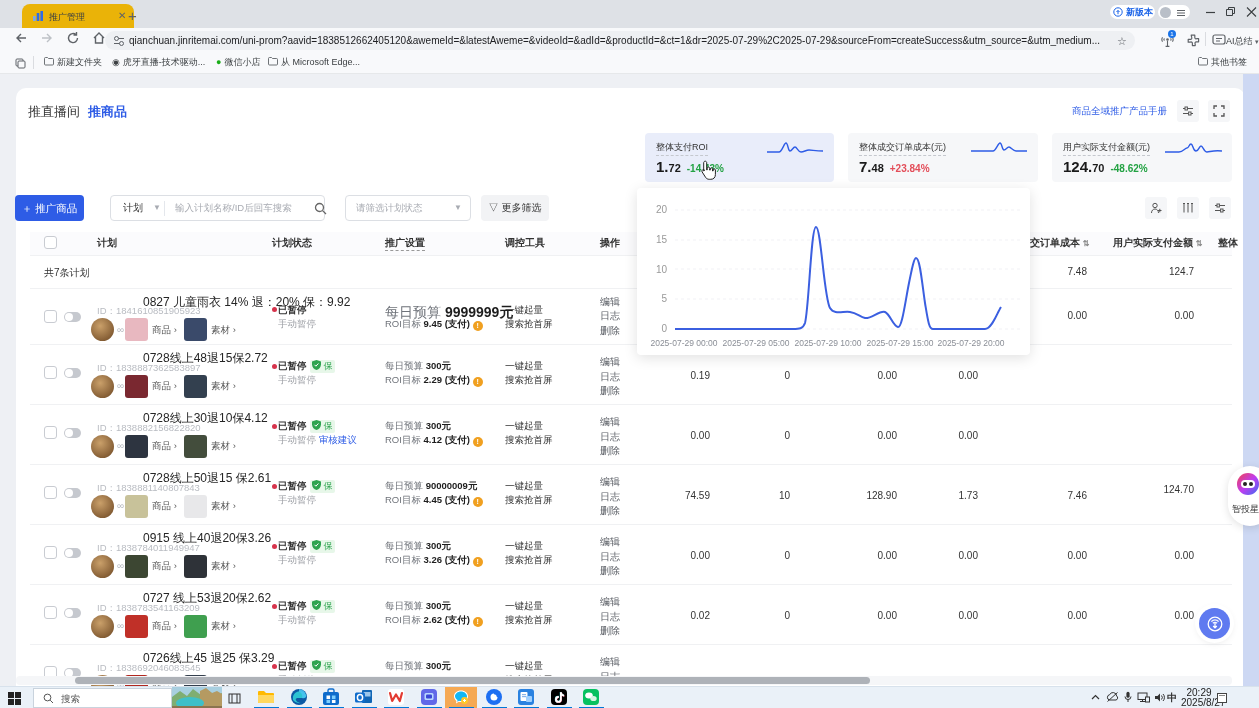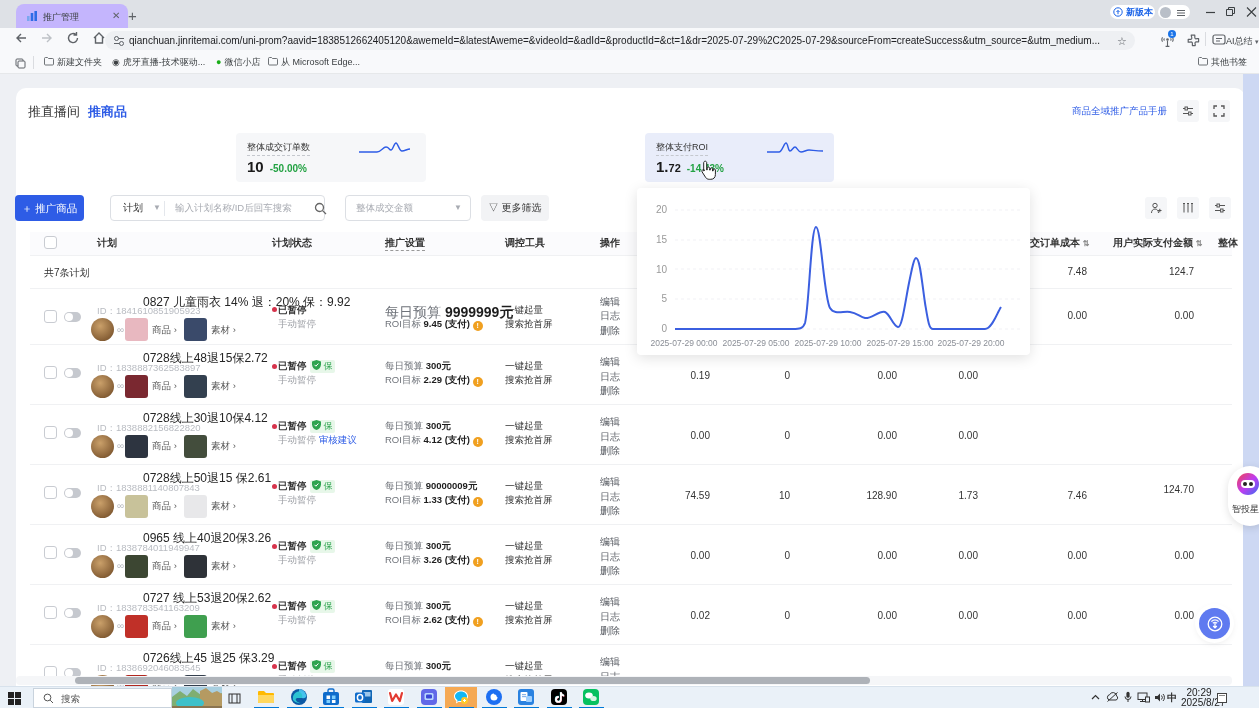--- a/index.html
+++ b/index.html
@@ -4,21 +4,21 @@
 <style>
   * { margin:0; padding:0; box-sizing:border-box; }
   html,body { width:1259px; height:708px; overflow:hidden; }
   body { font-family:"Liberation Sans",sans-serif; }
   #root { position:absolute; left:0; top:0; width:1259px; height:708px; background:#eef0f4; overflow:hidden; }
   .abs { position:absolute; }
   svg { display:block; } .badge svg, .cell svg, .bm svg, .oinfo { display:inline-block; }
 
   
   #tabstrip { left:0; top:0; width:1259px; height:28px; background:#dee1e6; }
-  #tab { left:16px; top:4px; width:112px; height:24px; background:#c4b5fd; border-radius:8px 8px 0 0; }
+  #tab { left:22px; top:4px; width:112px; height:24px; background:#eab308; border-radius:8px 8px 0 0; }
   #tab .fav { position:absolute; left:10px; top:6px; }
   #tab .ttl { position:absolute; left:27px; top:7px; font-size:9px; color:#3c4043; }
   #tab .cls { position:absolute; left:96px; top:6px; font-size:10px; color:#5f6368; }
   #newtab { left:128px; top:7px; font-size:15px; color:#5f6368; }
   .pill { background:#fff; border-radius:12px; }
   #verpill { left:1110px; top:5px; width:45px; height:14px; font-size:9px; color:#1a63e8; line-height:14px; font-weight:bold; }
   #avpill { left:1158px; top:5px; width:32px; height:14px; }
   #winctl { left:1202px; top:6px; }
 
   #toolbar { left:0; top:28px; width:1259px; height:24px; background:#f8f9fb; }
@@ -203,48 +203,55 @@
           <rect x="3" y="2" width="2.4" height="3" fill="#f5f6f8" stroke="#555"></rect>
           <rect x="6.6" y="7" width="2.4" height="3" fill="#f5f6f8" stroke="#555"></rect>
         </svg>
       </div>
     <div class="sqbtn" style="left:1208px;top:26px">
         <svg width="12" height="12" viewBox="0 0 12 12" style="margin:5px auto 0">
           <path d="M1 4V1h3M8 1h3v3M11 8v3H8M4 11H1V8" stroke="#555" fill="none" stroke-width="1.3"></path>
         </svg>
       </div>
 
-    <div class="card" style="left:236px">
-      <span class="lb">整体成交订单数</span>
-      <svg class="spark" width="58" height="18" viewBox="0 0 58 18">
-          <path d="M1 13h18c4 0 6-5 9-5s3 3 5 3 3-7 5-7 3 8 6 8 5-2 8-2" fill="none" stroke="#2e5ce6" stroke-width="1.4"></path>
-        </svg>
-      <div class="v1">10<span class="v2"></span><span class="pc g">-50.00%</span></div>
-    </div>
     <div class="card hov" style="left:645px;width:189px">
       <span class="lb">整体支付ROI</span>
       <svg class="spark" width="58" height="18" viewBox="0 0 58 18">
           <path d="M1 13h12c3 0 5-9 7-9s2 8 4 8 3-4 5-4 3 5 6 5 5-2 8-2 7 1 14 1" fill="none" stroke="#2e5ce6" stroke-width="1.4"></path>
         </svg>
       <div class="v1">1.<span class="v2">72</span><span class="pc g">-14.43%</span></div>
+    </div>
+    <div class="card" style="left:848px">
+      <span class="lb">整体成交订单成本(元)</span>
+      <svg class="spark" width="58" height="18" viewBox="0 0 58 18">
+          <path d="M1 12h22c3 0 5-8 7-8s2 7 4 7 3-3 5-3 4 4 7 4 8 0 11 0" fill="none" stroke="#2e5ce6" stroke-width="1.4"></path>
+        </svg>
+      <div class="v1">7.<span class="v2">48</span><span class="pc r">+23.84%</span></div>
+    </div>
+    <div class="card" style="left:1052px;width:180px">
+      <span class="lb">用户实际支付金额(元)</span>
+      <svg class="spark" width="58" height="18" viewBox="0 0 58 18">
+          <path d="M1 13h14c4 0 6-4 8-4s2-4 4-4 2 7 5 7 3-5 5-5 3 6 6 6 6-2 15-1" fill="none" stroke="#2e5ce6" stroke-width="1.4"></path>
+        </svg>
+      <div class="v1">124.<span class="v2">70</span><span class="pc g">-48.62%</span></div>
     </div>
 
     <div id="btn-promo">＋ 推广商品</div>
     <div class="sel" style="left:110px;width:215px">
       <span style="position:absolute;left:12px">计划</span>
         <span style="position:absolute;left:42px;top:0;color:#a8abb2;font-size:8px">▼</span>
         <span style="position:absolute;left:53px;top:5px;width:1px;height:15px;background:#e4e7ec"></span>
       <span class="ph" style="position:absolute;left:64px;font-size:9.5px">输入计划名称/ID后回车搜索</span>
       <svg style="position:absolute;left:203px;top:6px" width="13" height="13" viewBox="0 0 13 13">
           <circle cx="5.5" cy="5.5" r="4" fill="none" stroke="#666" stroke-width="1.3"></circle>
           <path d="M8.6 8.6L12 12" stroke="#666" stroke-width="1.3"></path>
         </svg>
     </div>
     <div class="sel" style="left:345px;width:126px">
-        <span class="ph" style="position:absolute;left:10px;font-size:9.5px">整体成交金额</span>
+        <span class="ph" style="position:absolute;left:10px;font-size:9.5px">请筛选计划状态</span>
         <span style="position:absolute;right:8px;top:0;color:#a8abb2;font-size:8px">▼</span>
       </div>
     <div id="morefilter">▽ 更多筛选</div>
     <div class="sqbtn" style="left:1145px;top:123px">
         <svg width="12" height="12" viewBox="0 0 12 12" style="margin:5px auto 0">
           <circle cx="5" cy="3.5" r="2.2" fill="none" stroke="#555"></circle>
           <path d="M1.5 11c0-2.5 1.6-4 3.5-4s3.5 1.5 3.5 4M8 8.5h3.5M9.8 6.8v3.5" stroke="#555" fill="none"></path>
         </svg>
       </div>
     <div class="sqbtn" style="left:1177px;top:123px">
@@ -382,39 +389,39 @@
     <span class="imgs" style="left:154px;top:29.5px;background:#e8e8ea"></span>
     <span class="thumbtxt" style="left:181px;top:35px">素材 ›</span>
     <span class="dot" style="left:242px;top:18.5px"></span>
     <span class="cell" style="left:248px;top:15px;font-weight:bold;font-size:9.5px">已暂停</span>
     <span class="badge" style="left:280px;top:14.5px"><svg width="9" height="10" viewBox="0 0 9 10" style="vertical-align:-1px">
               <path d="M4.5 0L9 1.5v3c0 2.7-1.9 4.6-4.5 5.5C1.9 9.1 0 7.2 0 4.5v-3z" fill="#2ea44f"></path>
               <path d="M2.5 4.8l1.4 1.4 2.5-2.7" stroke="#fff" stroke-width="1" fill="none"></path>
             </svg> 保</span>
     <span class="cell gray" style="left:248px;top:29px;font-size:9.5px">手动暂停</span>
     <span class="cell" style="left:355px;top:15px;font-size:9.5px"><span class="lbl">每日预算</span> <span class="bold">90000009元</span></span>
-    <span class="cell" style="left:355px;top:29px;font-size:9.5px"><span class="lbl">ROI目标</span> <span class="bold">1.33 (支付)</span> <span class="oinfo">!</span></span>
+    <span class="cell" style="left:355px;top:29px;font-size:9.5px"><span class="lbl">ROI目标</span> <span class="bold">4.45 (支付)</span> <span class="oinfo">!</span></span>
     <span class="cell" style="left:475px;top:15px;font-size:9.5px">一键起量</span>
     <span class="cell" style="left:475px;top:29px;font-size:9.5px">搜索抢首屏</span>
     <span class="cell ops" style="left:570px;top:10px">
             <div>编辑</div>
             <div>日志</div>
             <div>删除</div>
           </span>
     <span class="cell num" style="left:610px;top:25px;width:70px">74.59</span>
           <span class="cell num" style="left:690px;top:25px;width:70px">10</span>
           <span class="cell num" style="left:797px;top:25px;width:70px">128.90</span>
           <span class="cell num" style="left:878px;top:25px;width:70px">1.73</span>
           <span class="cell num" style="left:987px;top:25px;width:70px">7.46</span>
           <span class="cell num" style="left:1094px;top:19px;width:70px">124.70</span>
   </div>
         <div class="trow" style="top:451px;height:60px">
     <span class="cb" style="left:14px;top:21px"></span>
     <span class="tg" style="left:34px;top:23px"></span>
-    <span class="cell ttl1" style="left:67px;top:5px">0965 线上40退20保3.26</span>
+    <span class="cell ttl1" style="left:67px;top:5px">0915 线上40退20保3.26</span>
     <span class="cell id" style="left:67px;top:16.5px">ID：1838784011949947</span>
     <span class="imgc" style="left:61px;top:29.5px;background:radial-gradient(circle at 40% 35%,#caa06a,#6a4420)"></span>
     <span class="lnk" style="left:87px;top:35px">∞</span>
     <span class="imgs" style="left:95px;top:29.5px;background:#3c4632"></span>
     <span class="thumbtxt" style="left:122px;top:35px">商品 ›</span>
     <span class="imgs" style="left:154px;top:29.5px;background:#2e3238"></span>
     <span class="thumbtxt" style="left:181px;top:35px">素材 ›</span>
     <span class="dot" style="left:242px;top:18.5px"></span>
     <span class="cell" style="left:248px;top:15px;font-weight:bold;font-size:9.5px">已暂停</span>
     <span class="badge" style="left:280px;top:14.5px"><svg width="9" height="10" viewBox="0 0 9 10" style="vertical-align:-1px">

